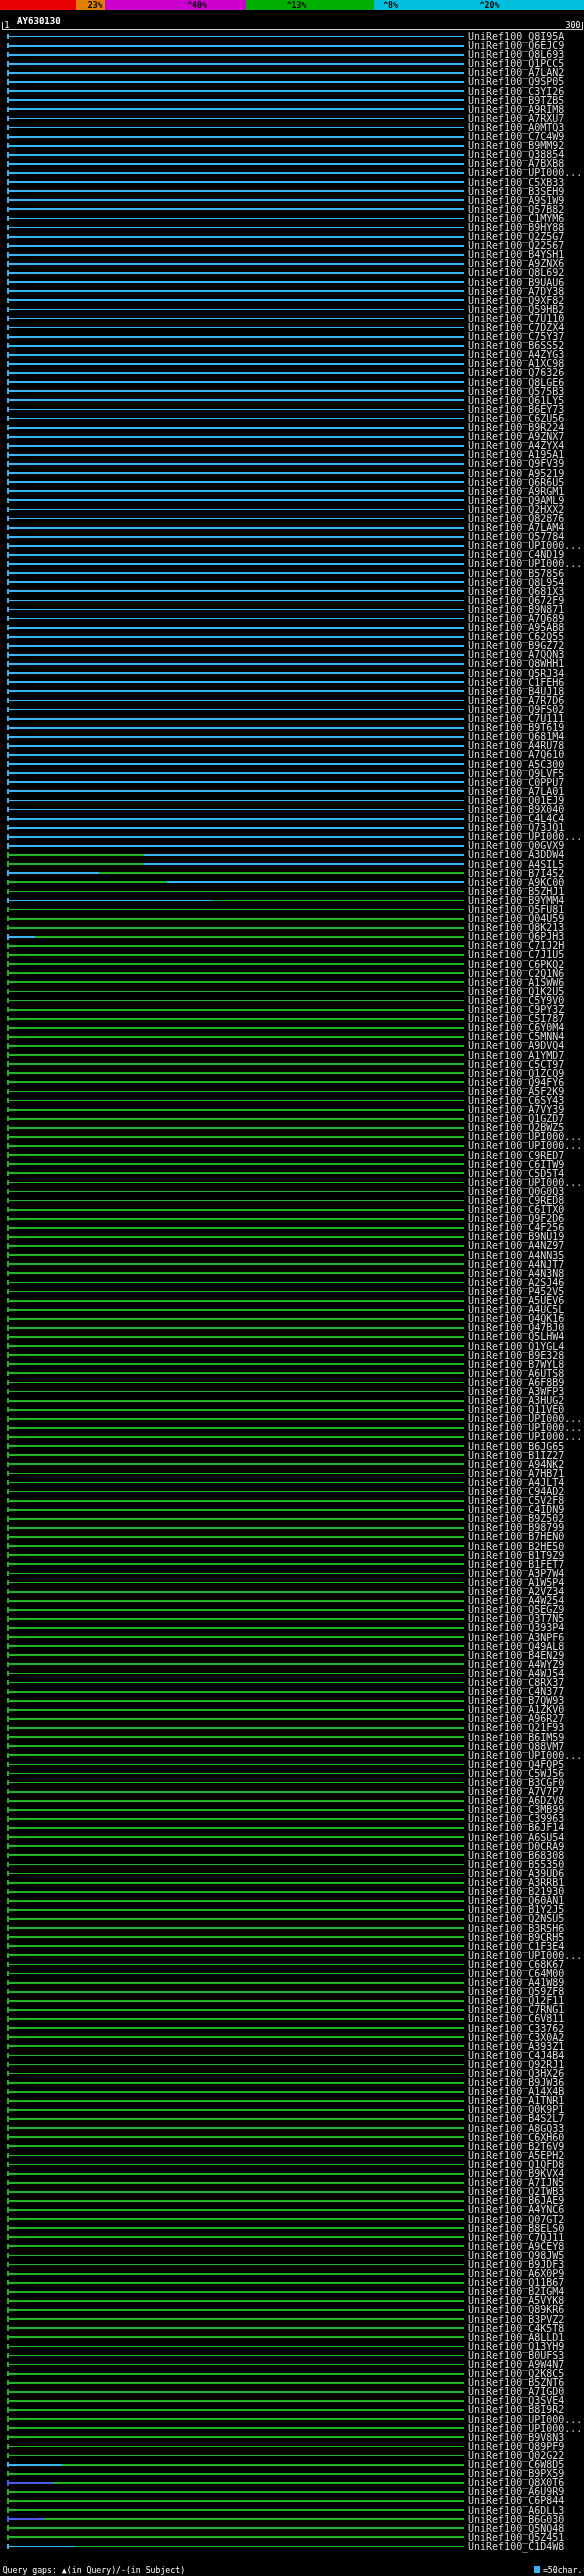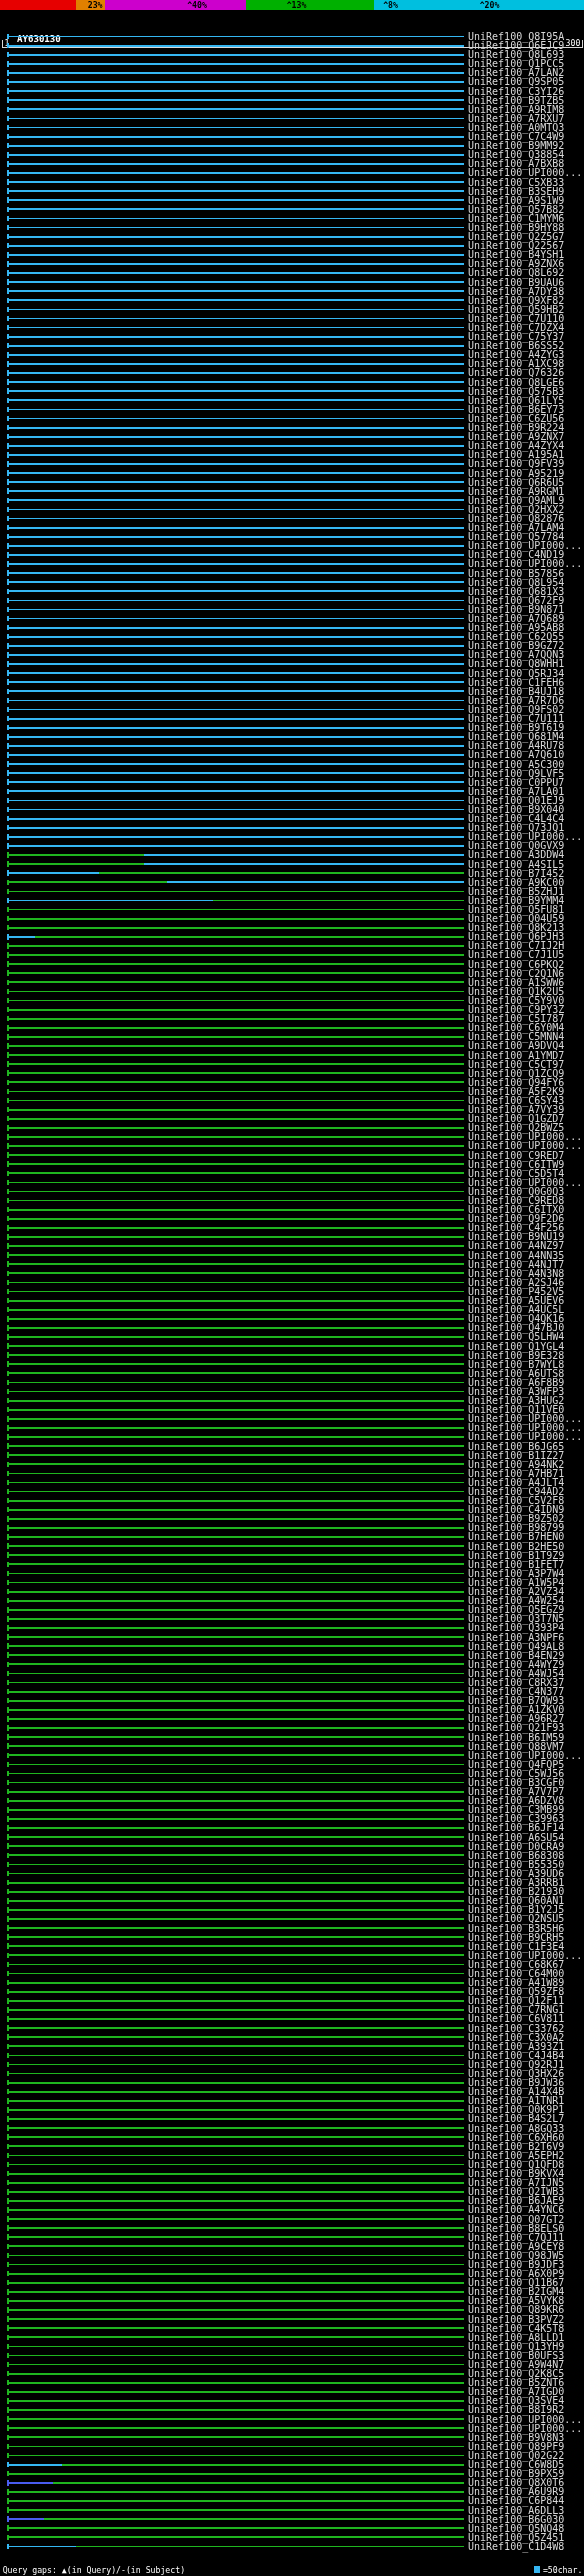--- a/index.html
+++ b/index.html
@@ -4,21 +4,21 @@
 <style>
   html,body{margin:0;padding:0;background:#000;}
   body{width:585px;height:2576px;position:relative;font-family:"DejaVu Sans Mono",monospace;overflow:hidden;}
 
   
   .scalebar{position:relative;height:10px;width:100%;display:flex;}
   .scalebar .sseg{height:10px;}
   .scale-label{position:absolute;top:0;line-height:10px;font-size:8.2px;font-weight:bold;color:#000;white-space:nowrap;}
 
   
-  .query-row{height:11px;padding-left:17px;margin-top:18px;}
+  .query-row{height:11px;padding-left:17px;}
   .query-id{font-size:9.1px;line-height:11px;font-weight:bold;color:#fff;}
 
   
   .ruler{position:relative;height:11px;}
   .ruler-line{position:absolute;left:1.8px;right:1.8px;top:8.2px;height:0.9px;background:#d9d9d9;}
   .ruler-tick{position:absolute;top:0.9px;width:0.9px;height:8.2px;background:#d9d9d9;}
   .ruler-tick.left{left:1.8px;} .ruler-tick.right{right:1.8px;}
   .ruler-num{position:absolute;top:0;font-size:8.2px;line-height:9.1px;color:#fff;}
   .ruler-num.left{left:4.6px;} .ruler-num.right{right:4.6px;}
 

